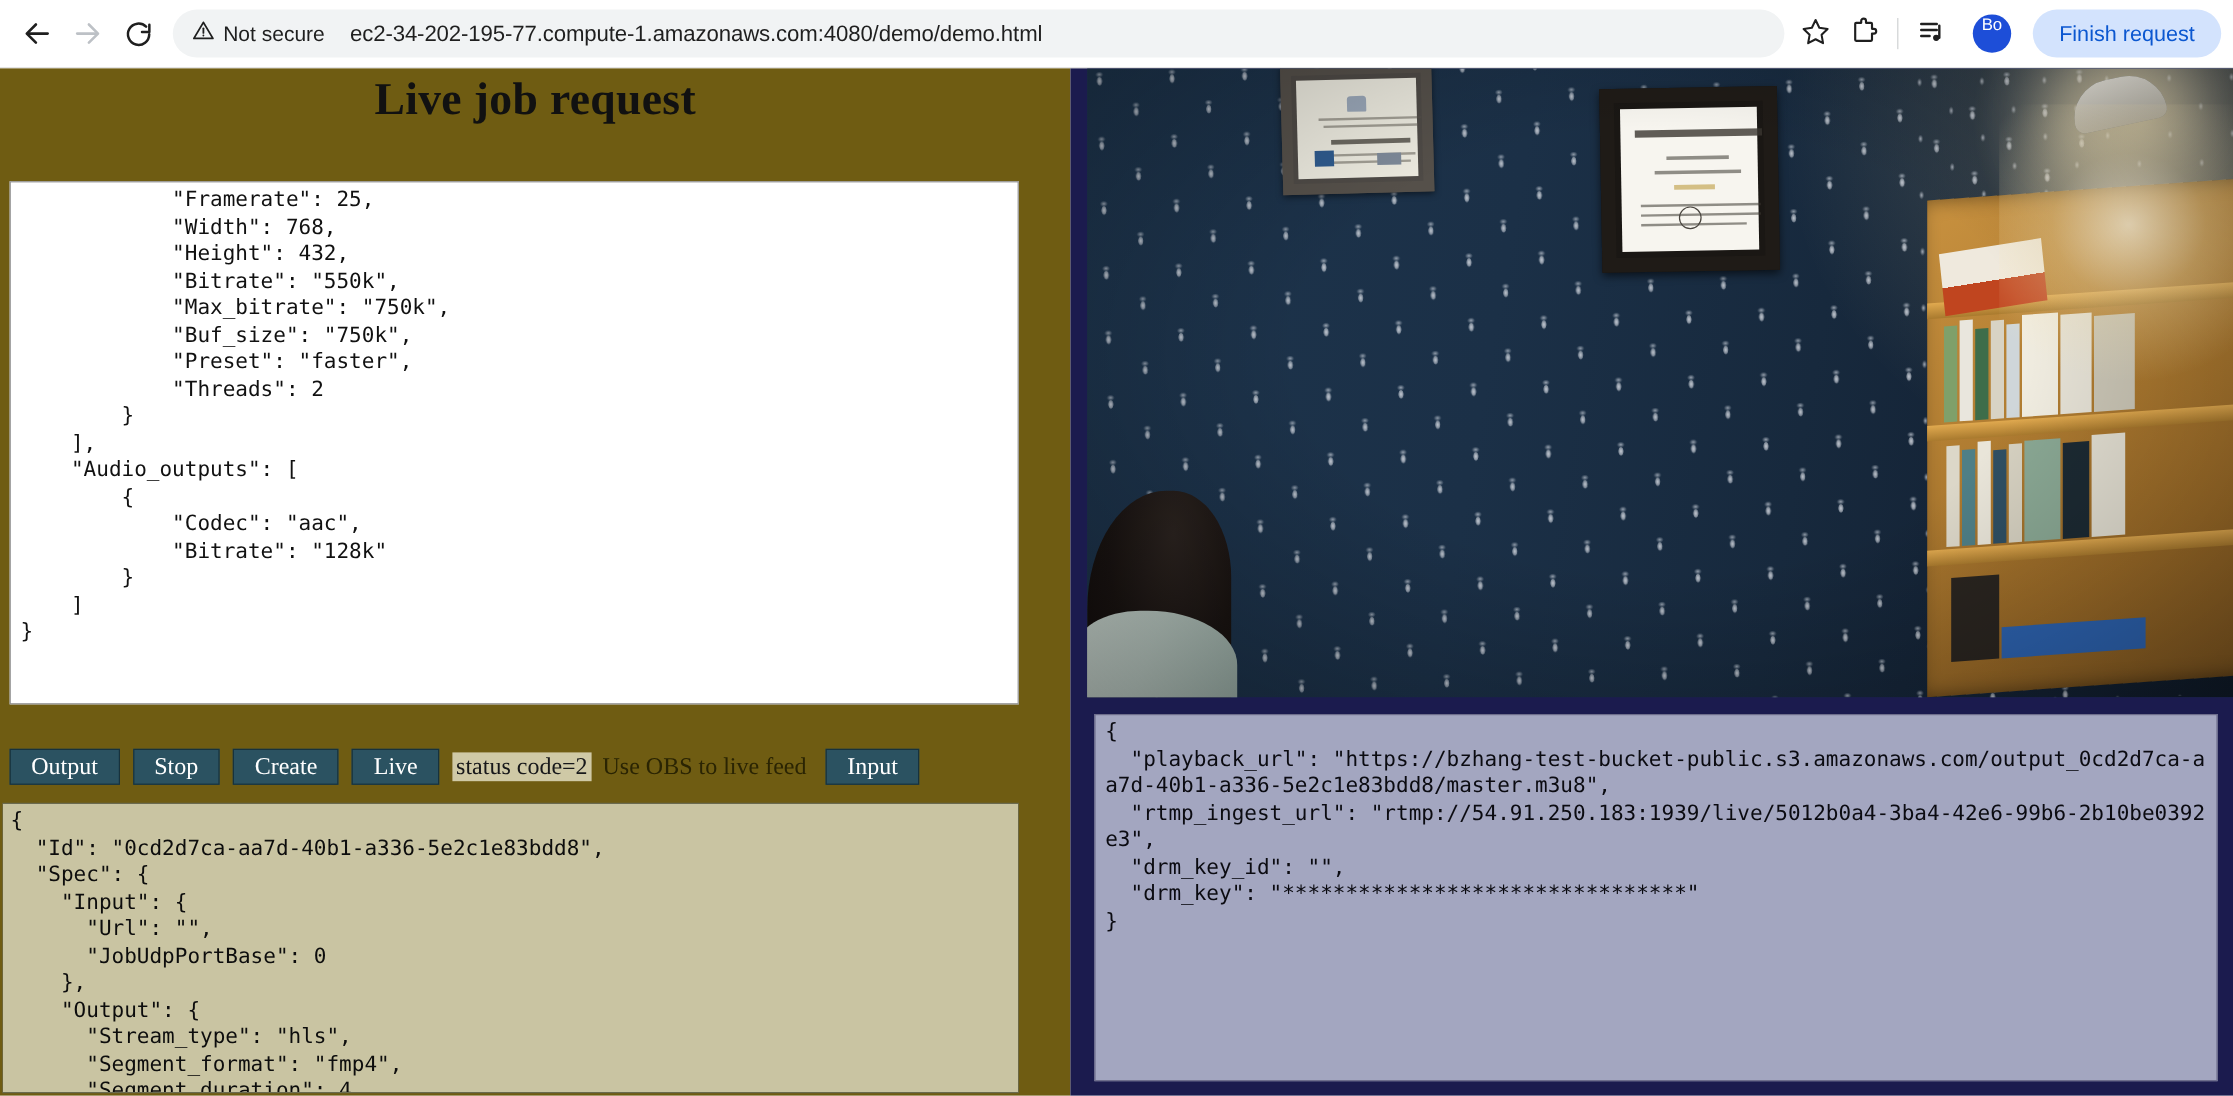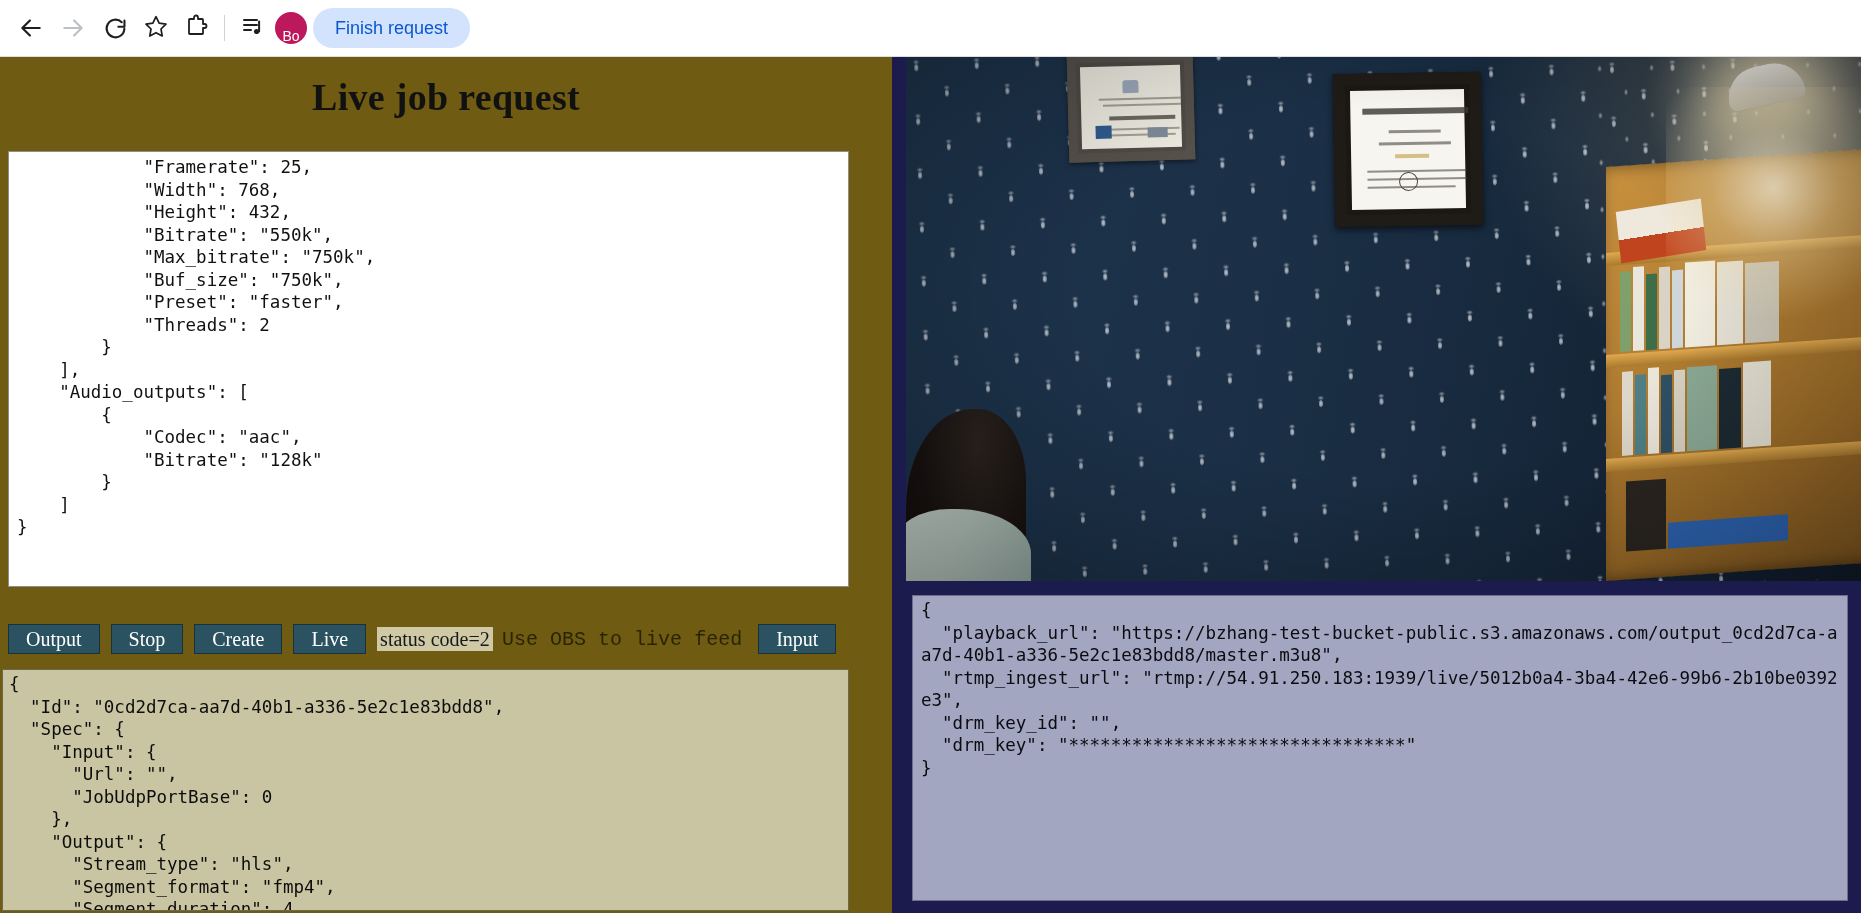--- a/index.html
+++ b/index.html
@@ -65,24 +65,24 @@
   .tb-icon {
     width: 40px; height: 40px;
     display: flex; align-items: center; justify-content: center;
     flex: 0 0 auto;
     color: #1f1f1f;
     cursor: pointer;
   }
   .tb-sep { width: 1px; height: 26px; background: #cfd1d3; margin: 0 8px; flex: 0 0 auto; }
   .avatar {
     width: 32px; height: 32px; border-radius: 50%;
-    background: #be185d; color: #fff;
-    display: flex; align-items: flex-end; justify-content: center;
+    background: #1d4ed8; color: #fff;
+    display: flex; align-items: flex-start; justify-content: center;
     font-size: 14px;
-    margin: 0 2px;
+    margin: 0 14px;
     flex: 0 0 auto;
     cursor: pointer;
   }
   .finish-update {
     height: 40px;
     background: #d3e3fd;
     color: #0b57d0;
     border: none; border-radius: 20px;
     padding: 0 22px;
     font-size: 18px;
@@ -107,21 +107,21 @@
     background: #6f5c12;
     position: relative;
     overflow: hidden;
   }
   .live-title {
     text-align: center;
     font-family: "Liberation Serif", serif;
     font-size: 38px;
     font-weight: bold;
     color: #111111;
-    padding-top: 18px;
+    padding-top: 4px;
     letter-spacing: 0.3px;
   }
   .req-textarea {
     position: absolute;
     left: 8px; top: 94px;
     width: 841px; height: 436px;
     background: #ffffff;
     border: 1px solid #8e8e8e;
     resize: none;
     font-family: "DejaVu Sans Mono", monospace;
@@ -156,21 +156,21 @@
     border: none;
     color: #17181a;
     font-family: "Liberation Serif", serif;
     font-size: 20px;
     height: 24px;
     width: 116px;
     padding: 0 3px;
     margin-right: 9px;
   }
   .obs-note {
-    font-family: Liberation Mono, monospace;
+    font-family: Liberation Serif, serif;
     font-size: 20px;
     color: #2a2403;
     margin-right: 16px;
     white-space: nowrap;
   }
   .res-textarea {
     position: absolute;
     left: 2px; top: 612px;
     width: 847px; height: 242px;
     background: #c9c4a2;
@@ -373,20 +373,33 @@
 
   <div class="nav-btn">
     <span>
       <svg width="25" height="25" viewBox="0 0 24 24" fill="none" stroke="currentColor" stroke-width="2" stroke-linecap="round" stroke-linejoin="round">
           <path d="M20.5 12a8.5 8.5 0 1 1-2.5-6"></path>
           <polyline points="20.6 4.4 20.6 10.3 14.7 10.3"></polyline>
         </svg>
     </span>
   </div>
 
+  <div class="omnibox">
+    <div class="notsecure">
+      <span>
+        <svg width="19" height="19" viewBox="0 0 24 24" fill="none" stroke="#1f1f1f" stroke-width="1.9" stroke-linecap="round" stroke-linejoin="round">
+            <path d="M12 3.3 22 20.2H2z"></path>
+            <line x1="12" y1="9.6" x2="12" y2="14.4"></line>
+            <line x1="12" y1="17" x2="12" y2="17.2"></line>
+          </svg>
+      </span>
+      <span class="notsecure-label">Not secure</span>
+    </div>
+    <span class="url-text">ec2-34-202-195-77.compute-1.amazonaws.com:4080/demo/demo.html</span>
+  </div>
 
   <div class="tb-icon">
     <span>
       <svg width="24" height="24" viewBox="0 0 24 24" fill="none" stroke="currentColor" stroke-width="1.7" stroke-linejoin="round">
           <polygon points="12 2.7 15.1 9.1 22 10.1 17 15 18.2 22 12 18.7 5.8 22 7 15 2 10.1 8.9 9.1"></polygon>
         </svg>
     </span>
   </div>
 
   <div class="tb-icon">

